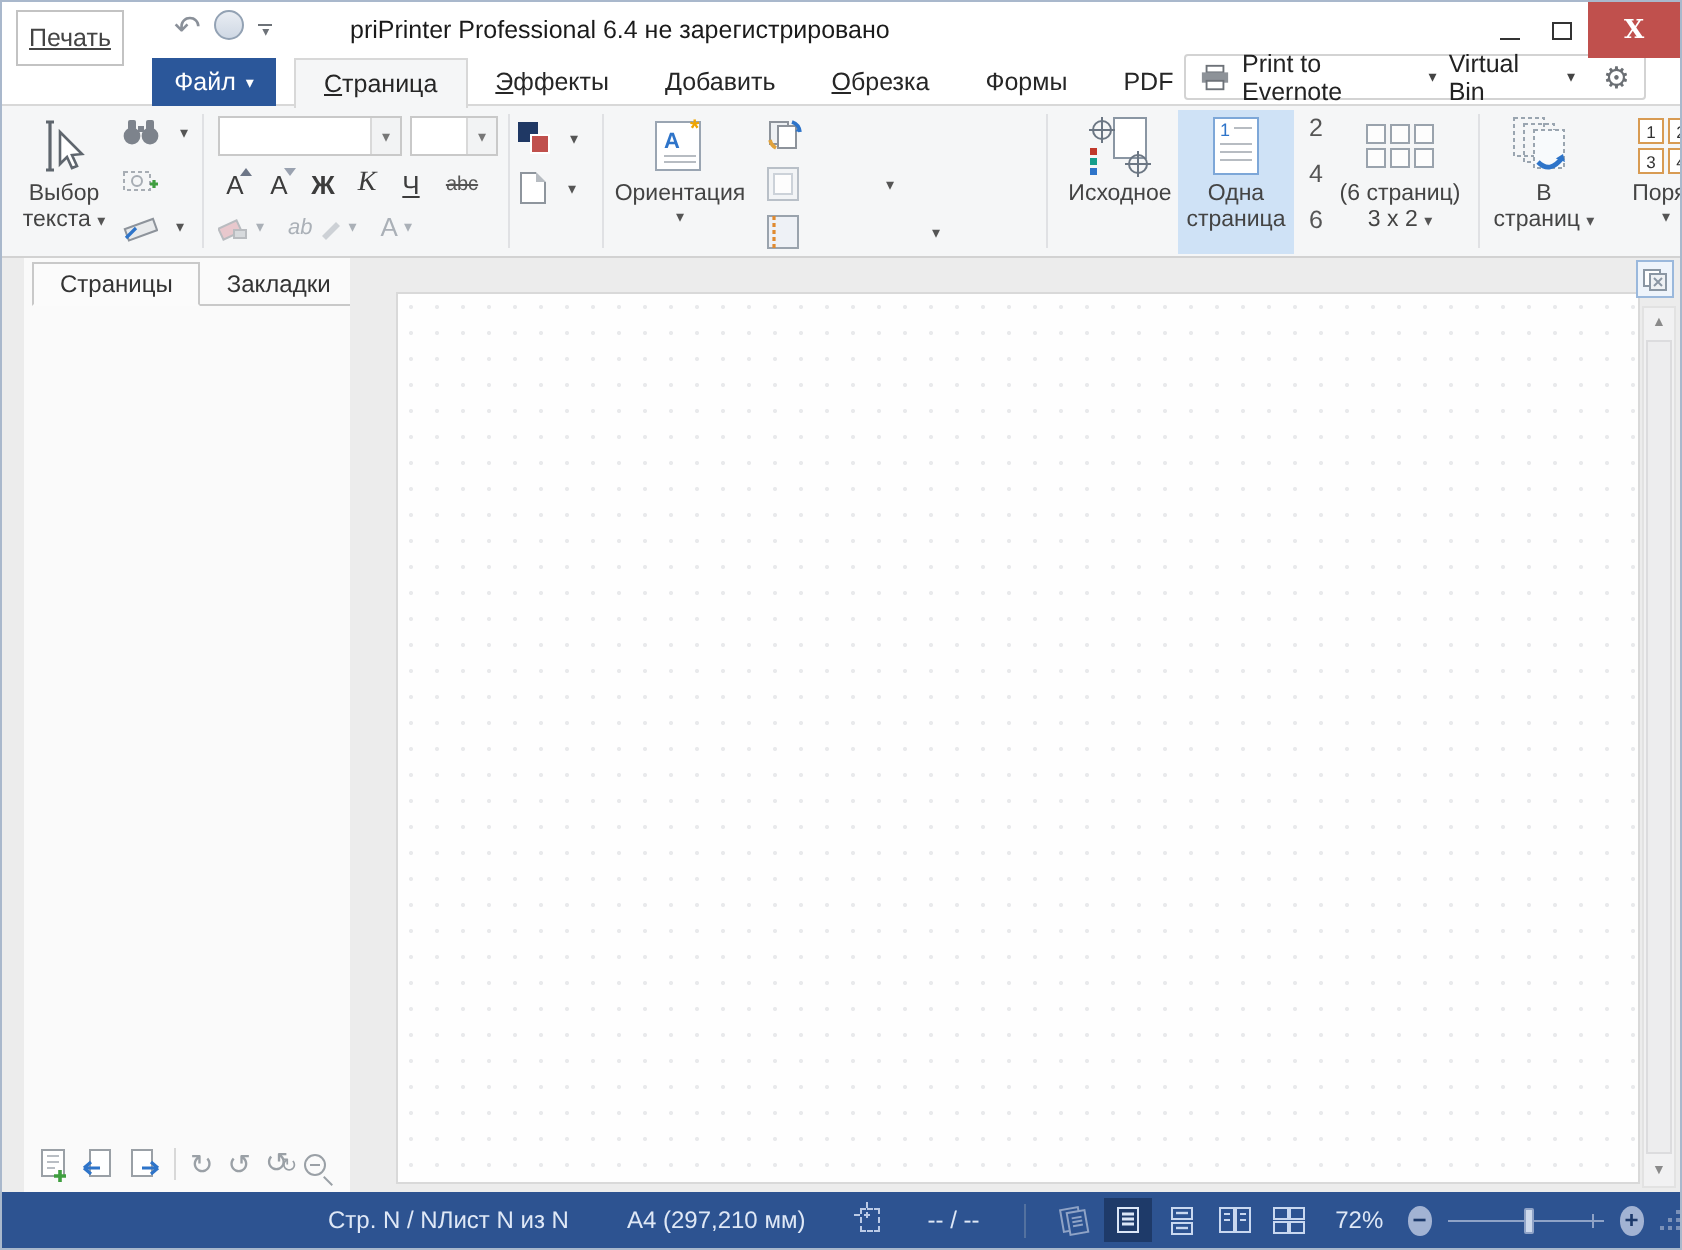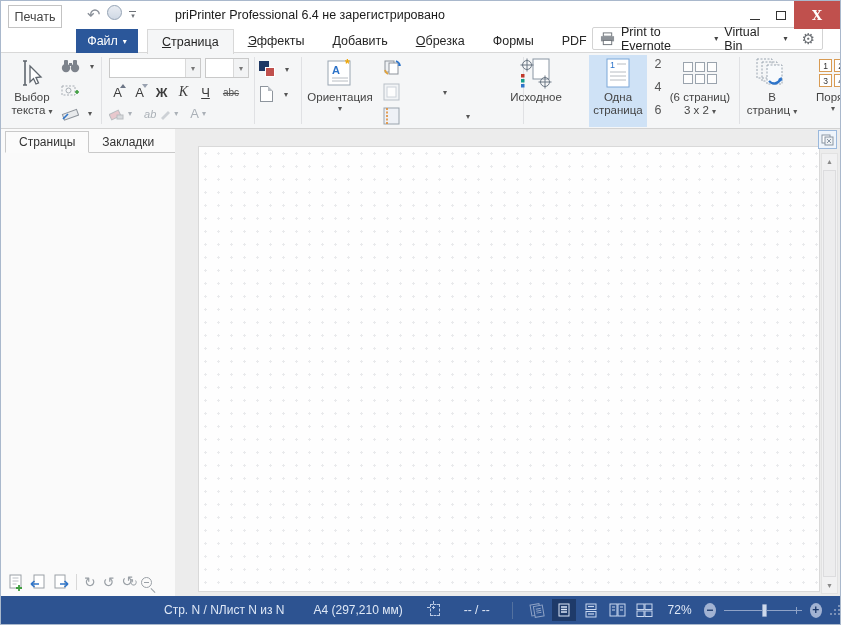--- a/index.html
+++ b/index.html
@@ -2,21 +2,21 @@
 <html><head>
 <meta charset="utf-8">
 <style>
 * { margin:0; padding:0; box-sizing:border-box; }
 html,body { background:#d8d8d8; }
 body { font-family:"Liberation Sans", sans-serif; }
 .window { position:relative; width:841px; height:625px; background:#fff; border:1px solid #a9b8cc; overflow:hidden; }
 
 
 .titlebar { position:absolute; top:0; left:0; right:0; height:28px; background:#fff; }
-.print-btn { position:absolute; left:7px; top:4px; width:54px; height:23px; background:#fff; border:1px solid #c3c3c3; color:#444; font-size:12.5px; display:flex; align-items:center; justify-content:center; z-index:6; cursor:default; }
+.print-btn { position:absolute; left:7px; top:4px; width:54px; height:28px; background:#fff; border:1px solid #c3c3c3; color:#444; font-size:12.5px; display:flex; align-items:center; justify-content:center; z-index:6; cursor:default;text-decoration:underline; }
 .qat { position:absolute; left:86px; top:4px; display:flex; align-items:center; gap:7px; }
 .qat .undo { font-size:16px; color:#8a9099; line-height:16px; }
 .qat .circ { width:15px; height:15px; border-radius:50%; border:1px solid #93a2b4; background:linear-gradient(#e9edf3,#cfd8e4); display:inline-block; }
 .qat .more { display:inline-flex; flex-direction:column; align-items:center; color:#6d7278; font-size:7px; line-height:5px; }
 .qat .more .bar { width:7px; border-top:1px solid #6d7278; margin-bottom:1px; }
 .title-text { position:absolute; left:174px; top:7px; font-size:12.5px; color:#1a1a1a; white-space:nowrap; }
 .win-controls { position:absolute; right:0; top:0; height:28px; display:flex; z-index:7; }
 .wc { display:flex; align-items:center; justify-content:center; }
 .wc-min, .wc-max { width:26px; height:28px; }
 .wc-min .g { width:10px; border-top:1px solid #333; margin-top:9px; }
@@ -65,21 +65,21 @@
 .num-col { position:absolute; left:650px; top:4px; width:14px; display:flex; flex-direction:column; gap:9px; font-size:12.5px; color:#555; text-align:center; }
 .num-col span { cursor:default; }
 .sel { background:#cfe2f6; }
 .grid32 { display:grid; grid-template-columns:repeat(3, 10px); grid-template-rows:repeat(2, 10px); gap:2px; }
 .grid32 i { border:1px solid #9aa3ad; background:#fdfdfd; }
 .ordicon { position:relative; width:28px; height:28px; }
 .ordicon .oq { position:absolute; width:13px; height:13px; border:1px solid #d89b53; background:#fff; font-size:8.5px; color:#333; display:flex; align-items:center; justify-content:center; }
 
 
 .main { position:absolute; top:128px; left:0; right:0; bottom:28px; background:#ececec; }
-.leftpanel { position:absolute; top:0; left:0; width:187px; bottom:0; background:#fafafa; border-right:1px solid #0369a1; }
+.leftpanel { position:absolute; top:0; left:11px; width:187px; bottom:0; background:#fafafa; border-right:1px solid #0369a1; }
 .lp-tabs { position:absolute; top:2px; left:4px; right:0; height:22px; display:flex; border-bottom:1px solid #c9c9c9; }
 .lp-tab { padding:0 13px; display:flex; align-items:center; font-size:12px; color:#333; height:22px; }
 .lp-tab.active { background:#fbfbfb; border:1px solid #c9c9c9; border-bottom:1px solid #fbfbfb; margin-bottom:-1px; }
 .lp-toolbar { position:absolute; left:0; right:0; bottom:0; height:28px; display:flex; align-items:center; gap:7px; padding:0 7px; }
 .lp-sep { width:1px; height:16px; background:#d8d8d8; }
 .rot { font-size:14px; color:#9aa0a6; line-height:14px; }
 .mag { position:relative; width:11px; height:11px; border:1.5px solid #9aa0a6; border-radius:50%; }
 .mag::before { content:""; position:absolute; left:2px; top:4px; width:5px; border-top:1.5px solid #9aa0a6; }
 .mag::after { content:""; position:absolute; right:-5px; bottom:-4px; width:6px; border-top:1.5px solid #9aa0a6; transform:rotate(45deg); }
 
@@ -303,21 +303,21 @@
       <span class="caret" style="margin-left:39px">▾</span>
     </div>
     <div class="smallrow" style="left:382px; top:54px;">
       <svg width="17" height="18" viewBox="0 0 17 18">
         <rect x="1" y="1" width="15" height="16" fill="#eef1f6" stroke="#9aa3ad"></rect>
         <line x1="4" y1="1" x2="4" y2="17" stroke="#e08a30" stroke-width="1.6" stroke-dasharray="2 1.5"></line>
       </svg>
       <span class="caret" style="margin-left:62px">▾</span>
     </div>
 
-    <div class="bigbtn" style="left:508px; width:54px;">
+    <div class="bigbtn" style="left:532px; width:54px;">
       <div class="ic">
         <svg width="34" height="32" viewBox="0 0 34 32">
           <rect x="14" y="2" width="16" height="20" fill="#fff" stroke="#8a96a3"></rect>
           <circle cx="8" cy="8" r="4.5" fill="none" stroke="#6b7683"></circle>
           <path d="M8 1.5 v13 M1.5 8 h13" stroke="#6b7683" stroke-width="1"></path>
           <circle cx="26" cy="25" r="4.5" fill="none" stroke="#6b7683"></circle>
           <path d="M26 18.5 v13 M19.5 25 h13" stroke="#6b7683" stroke-width="1"></path>
           <rect x="2" y="17" width="3.5" height="3.5" fill="#c0392b"></rect>
           <rect x="2" y="22" width="3.5" height="3.5" fill="#159e8c"></rect>
           <rect x="2" y="27" width="3.5" height="3.5" fill="#2e74c9"></rect>

